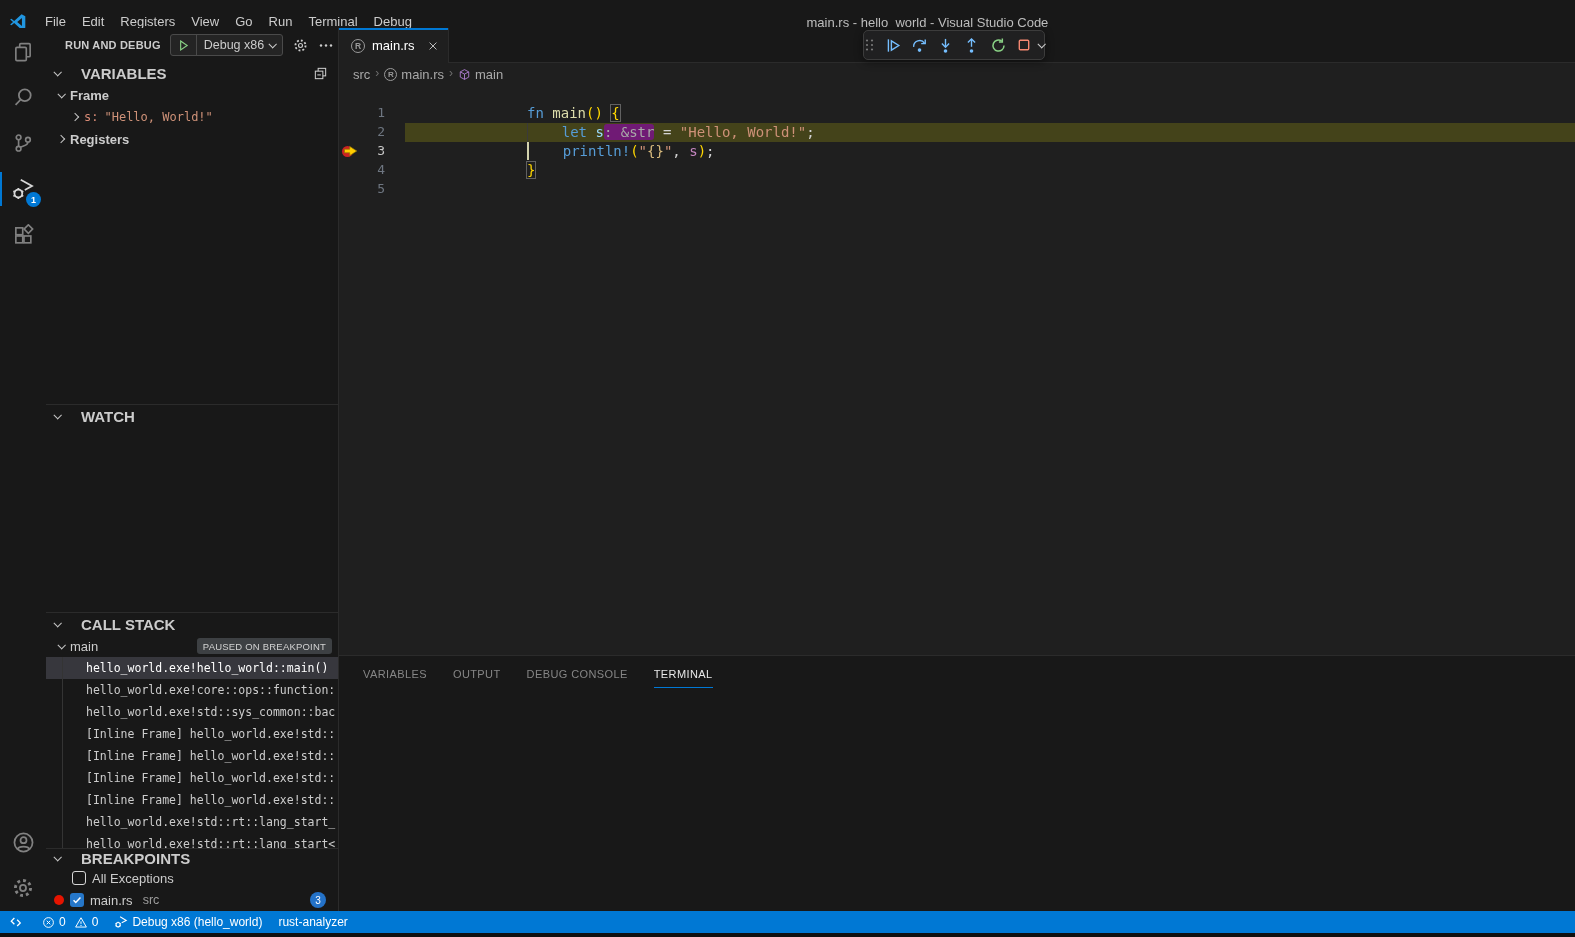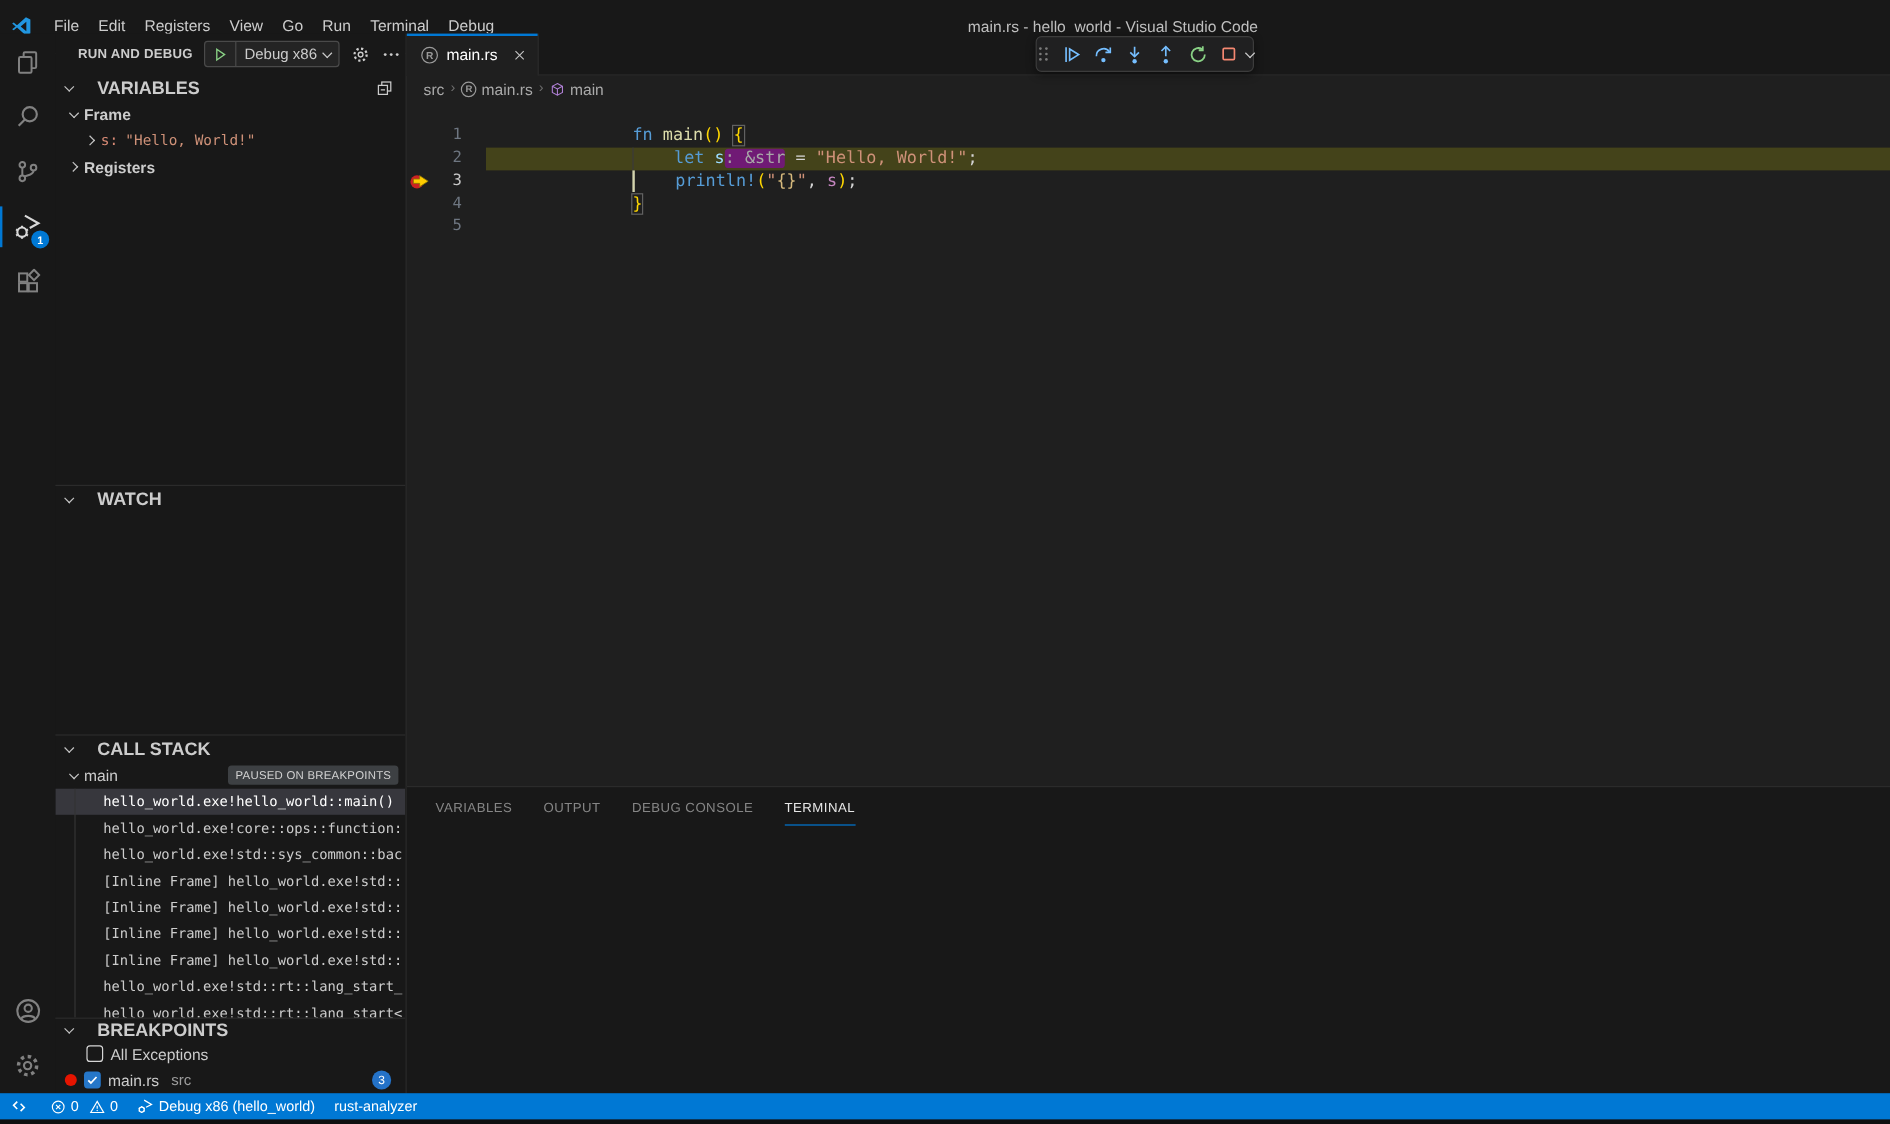--- a/index.html
+++ b/index.html
@@ -273,21 +273,21 @@
     </div>
 
     <div class="section" id="sec-stack">
       <div class="sec-header">
         <span class="chev down"></span>
         <span>CALL STACK</span>
       </div>
       <div class="tree-row" style="padding-left:12px;font-weight:400">
         <span class="chev down"></span>
         <span>main</span>
-        <span class="paused-badge">PAUSED ON BREAKPOINTS</span>
+        <span class="paused-badge">PAUSED ON BREAKPOINT</span>
       </div>
       <div class="frames">
 
           <div class="frame selected">hello_world.exe!hello_world::main()</div>
 
           <div class="frame">hello_world.exe!core::ops::function:</div>
 
           <div class="frame">hello_world.exe!std::sys_common::bac</div>
 
           <div class="frame">[Inline Frame] hello_world.exe!std::</div>

